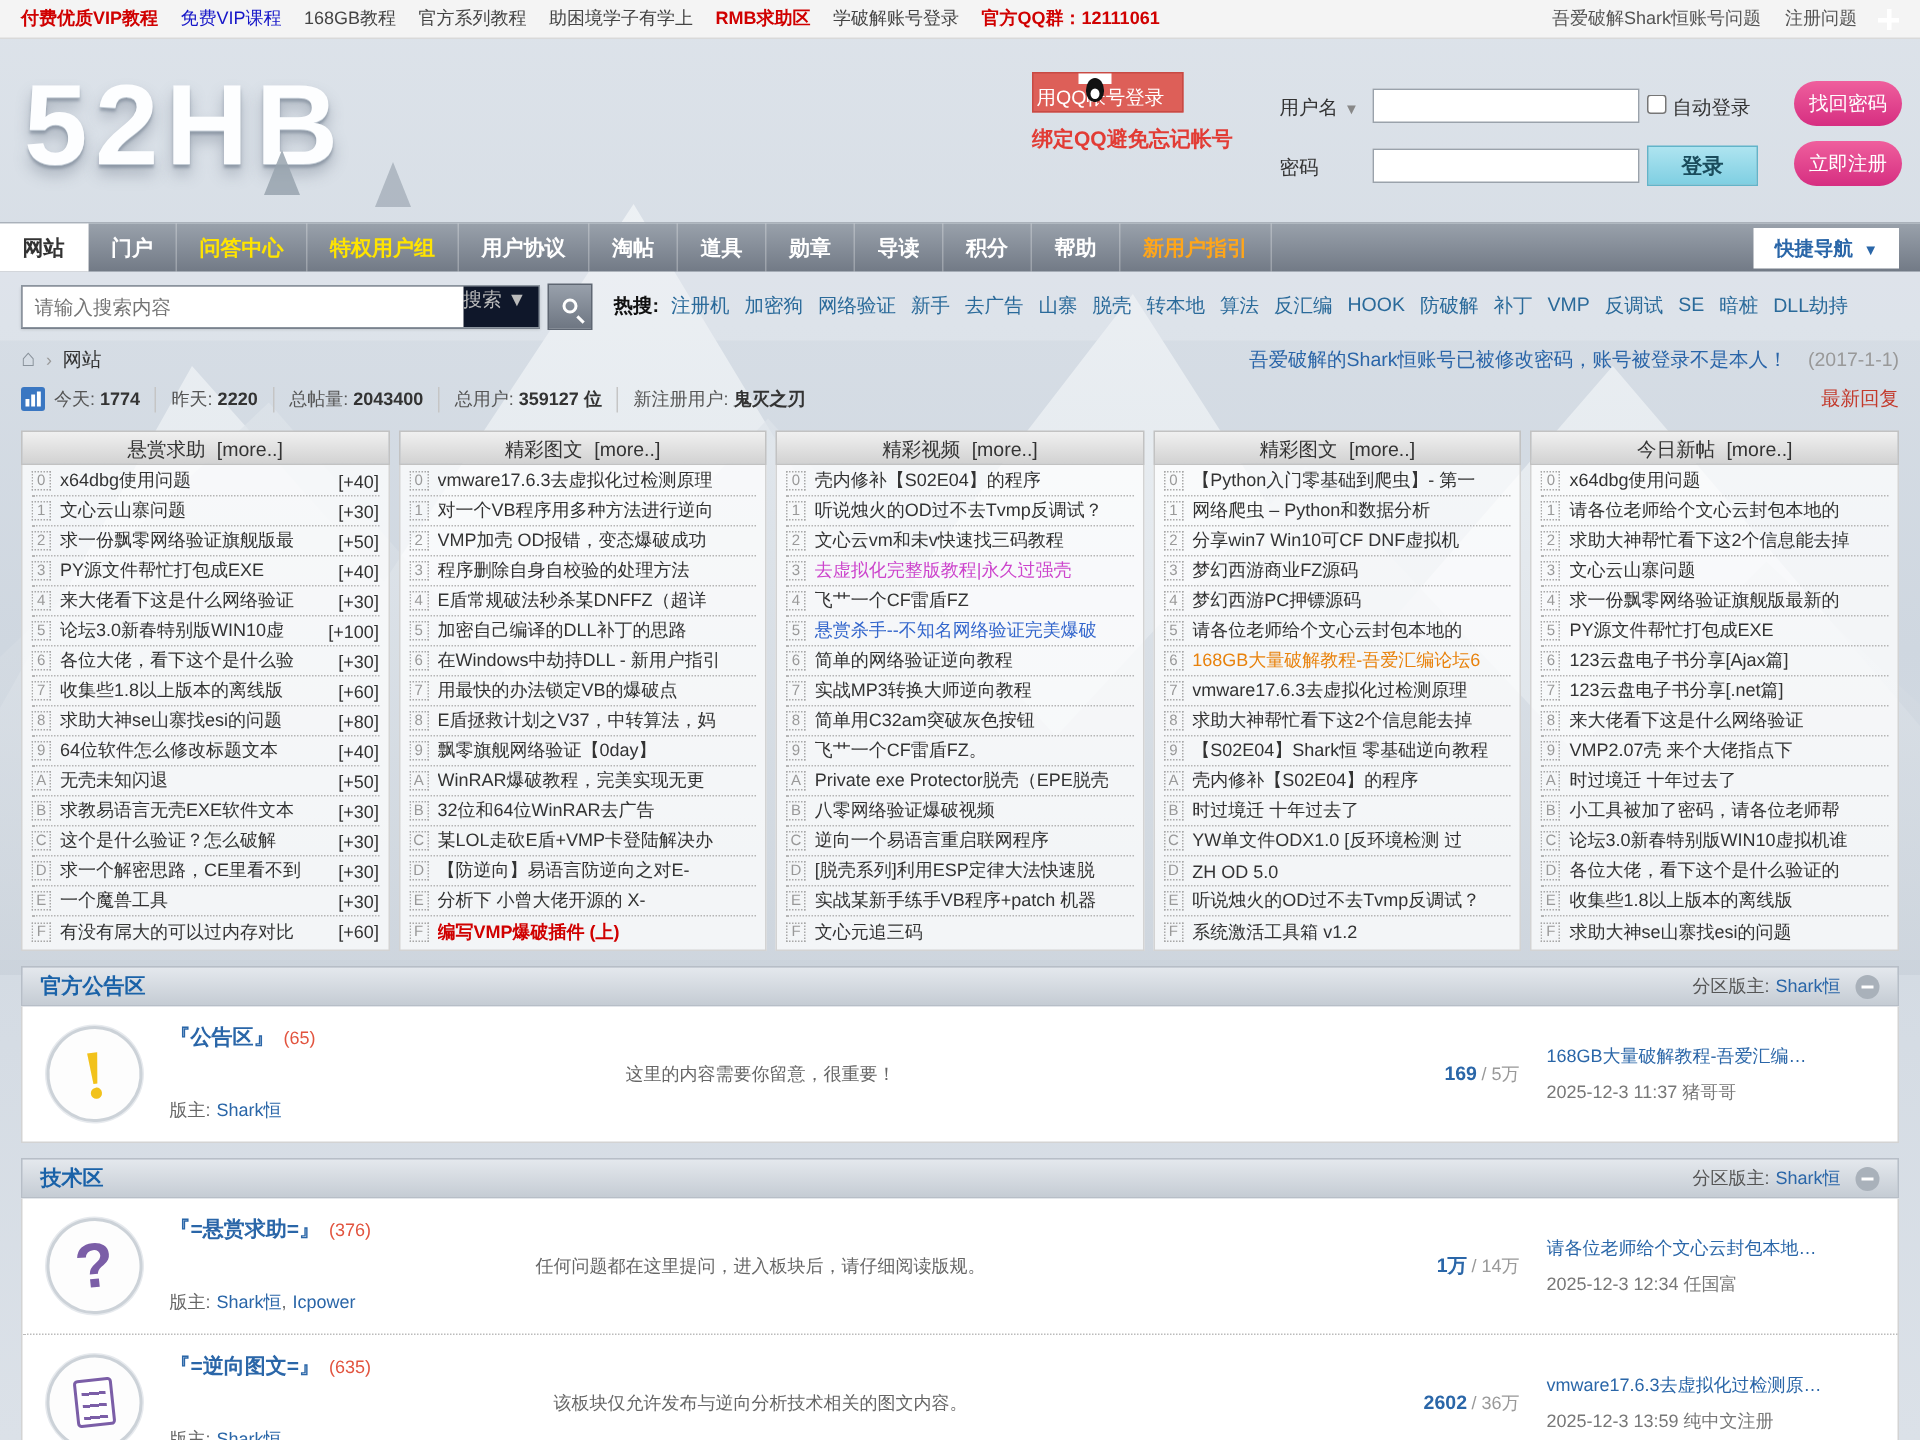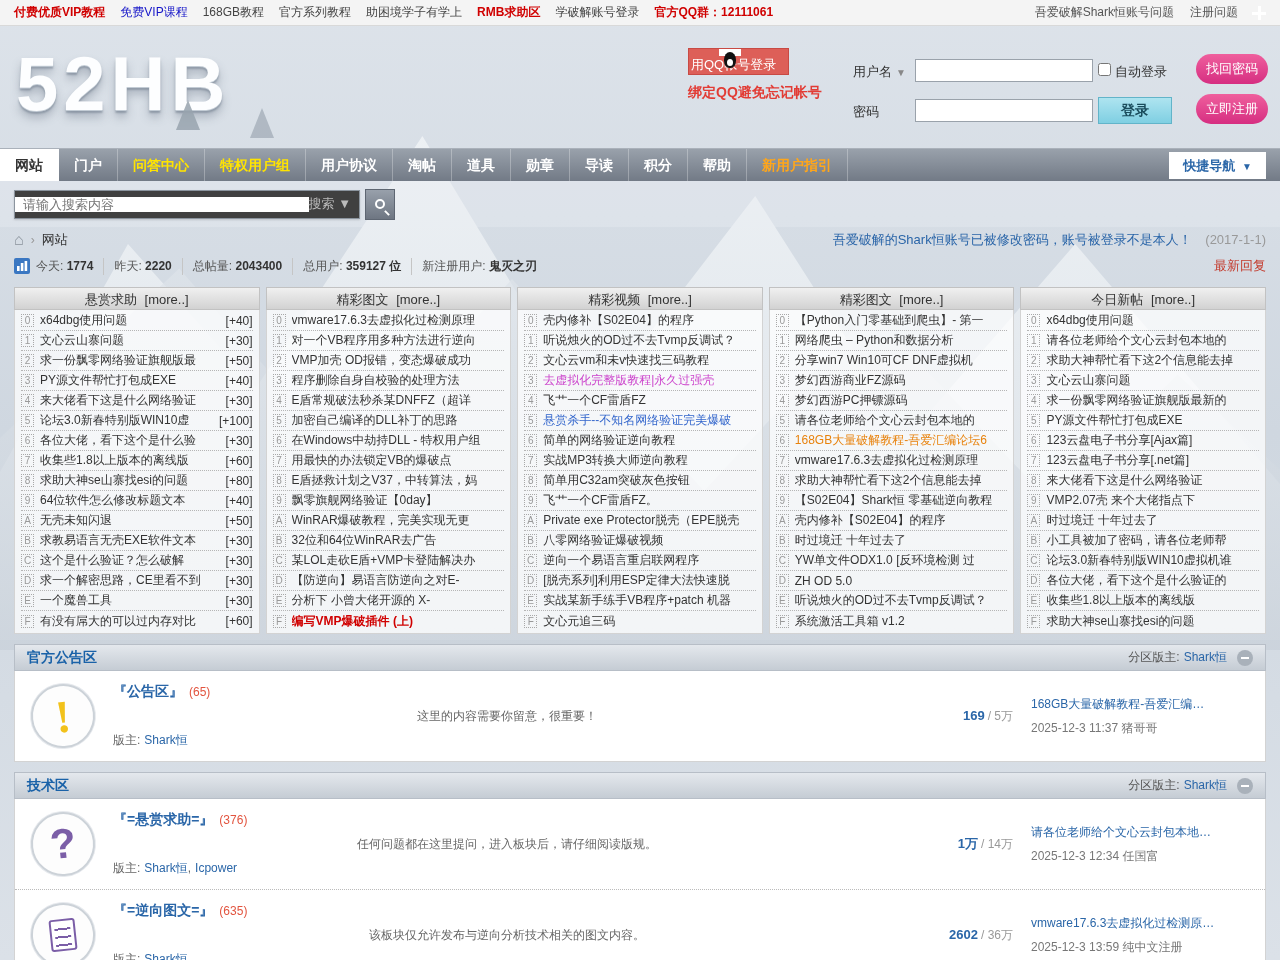--- a/index.html
+++ b/index.html
@@ -60,21 +60,21 @@
   .navbar { height:33px; background:linear-gradient(#99a1ab,#727a86); border-top:1px solid #aab1ba; display:flex; position:relative; }
   .nav-tab { line-height:33px; padding:0 15px; color:#fff; font-size:14px; font-weight:bold; border-right:1px solid rgba(255,255,255,.28); }
   .nav-tab.active { background:#fff; color:#333; }
   .nav-tab.yellow { color:#ffe400; }
   .nav-tab.orange { color:#ffa61a; }
   .quick-nav { position:absolute; right:14px; top:3px; height:27px; line-height:27px; background:#fff; color:#2a66a8; font-weight:bold; font-size:13px; padding:0 14px; }
   .quick-nav .dd-arrow { color:#2a66a8; }
 
   
   .search-row { height:46px; display:flex; align-items:center; padding:0 14px; background:rgba(235,239,244,.35); }
-  .search-box { display:flex; align-items:center; width:346px; height:29px; background:#404040; border:1px solid #8b949e; box-shadow:0 1px 2px rgba(0,0,0,.15); }
+  .search-box { display:flex; width:346px; height:29px; background:#0f172a; border:1px solid #8b949e; box-shadow:0 1px 2px rgba(0,0,0,.15); }
   .search-input { border:none; outline:none; flex:1; padding:0 8px; font-size:13px; color:#333; }
   .search-dd { color:#bbb; font-size:13px; padding-right:8px; white-space:nowrap; cursor:pointer; }
   .mag-btn { width:30px; height:31px; margin-left:5px; background:linear-gradient(#98a0ab,#6e7682); border:1px solid #5e6672; display:flex; align-items:center; justify-content:center; cursor:pointer; }
   .mag-glyph { width:10px; height:10px; border:2px solid #fff; border-radius:50%; position:relative; }
   .mag-glyph::after { content:""; position:absolute; width:2px; height:6px; background:#fff; left:9px; top:9px; transform:rotate(-45deg); }
   .hot-wrap { margin-left:14px; font-size:13px; display:flex; align-items:center; flex-wrap:nowrap; overflow:hidden; white-space:nowrap; }
   .hot-label { color:#111; font-weight:bold; margin-right:8px; }
   .hot-link { color:#2a6a9a; margin-right:10px; }
 
   
@@ -209,20 +209,43 @@
   </div>
 
   <div class="search-row">
     <div class="search-box">
       <input class="search-input" type="text" placeholder="请输入搜索内容" style="">
       <span class="search-dd"><span>搜索</span> ▼</span>
     </div>
     <button class="mag-btn">
         <span class="mag-glyph"></span>
       </button>
+    <div class="hot-wrap">
+      <span class="hot-label">热搜:</span>
+      <span style="display:flex">
+          <a class="hot-link">注册机</a>
+          <a class="hot-link">加密狗</a>
+          <a class="hot-link">网络验证</a>
+          <a class="hot-link">新手</a>
+          <a class="hot-link">去广告</a>
+          <a class="hot-link">山寨</a>
+          <a class="hot-link">脱壳</a>
+          <a class="hot-link">转本地</a>
+          <a class="hot-link">算法</a>
+          <a class="hot-link">反汇编</a>
+          <a class="hot-link">HOOK</a>
+          <a class="hot-link">防破解</a>
+          <a class="hot-link">补丁</a>
+          <a class="hot-link">VMP</a>
+          <a class="hot-link">反调试</a>
+          <a class="hot-link">SE</a>
+          <a class="hot-link">暗桩</a>
+          <a class="hot-link">DLL劫持</a>
+        </span>
+    </div>
   </div>
 
   <div class="crumb-row">
     <span class="home-icon">⌂</span>
     <span class="crumb-sep">›</span>
     <a class="crumb-cur">网站</a>
     <span class="annc">
       <a class="annc-link">吾爱破解的Shark恒账号已被修改密码，账号被登录不是本人！</a>
       <span class="annc-date">(2017-1-1)</span>
     </span>
@@ -351,21 +374,21 @@
           <li>
             <span class="num">4</span>
             <a class="ct">E盾常规破法秒杀某DNFFZ（超详</a>
           </li>
           <li>
             <span class="num">5</span>
             <a class="ct">加密自己编译的DLL补丁的思路</a>
           </li>
           <li>
             <span class="num">6</span>
-            <a class="ct">在Windows中劫持DLL - 特权用户组</a>
+            <a class="ct">在Windows中劫持DLL - 新用户指引</a>
           </li>
           <li>
             <span class="num">7</span>
             <a class="ct">用最快的办法锁定VB的爆破点</a>
           </li>
           <li>
             <span class="num">8</span>
             <a class="ct">E盾拯救计划之V37，中转算法，妈</a>
           </li>
           <li>

